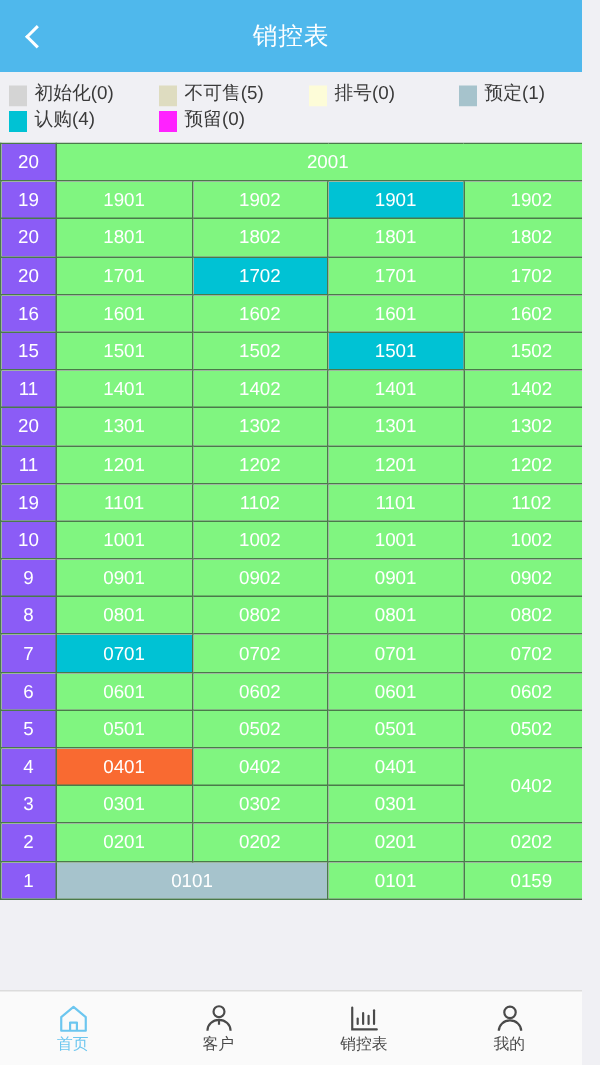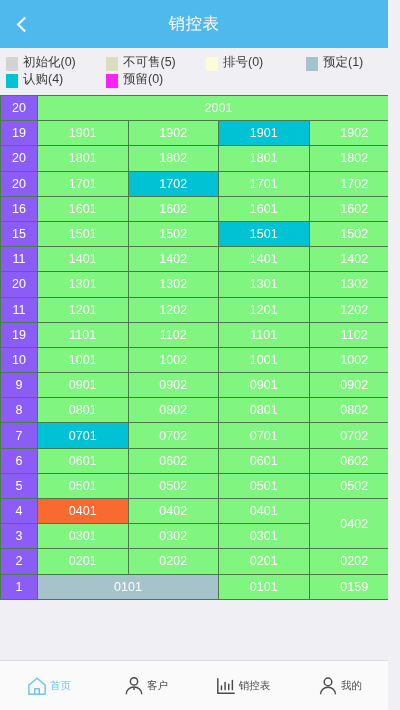--- a/index.html
+++ b/index.html
@@ -80,21 +80,21 @@
   td.c-resv, td.c-sub, td.c-sign, td.c-deliv { border-color: #4a7a4a; }
 
   
   .tabbar {
     flex: 0 0 50px; height: 50px;
     background: #fafafa;
     border-top: 1px solid #dcdcdc;
     display: flex;
   }
   .tab {
-    flex: 1 1 0; display: flex; flex-direction: row;
+    flex: 1 1 0; display: flex; flex-direction: column;
     align-items: center; justify-content: center; gap: 2px;
     cursor: pointer;
   }
   .tab svg { display: block; }
   .tab-label { font-size: 10.5px; color: #4a4a4a; line-height: 1; }
   .tab.active .tab-label { color: #6cc6ef; }
 </style>
 </head>
 <body>
 

